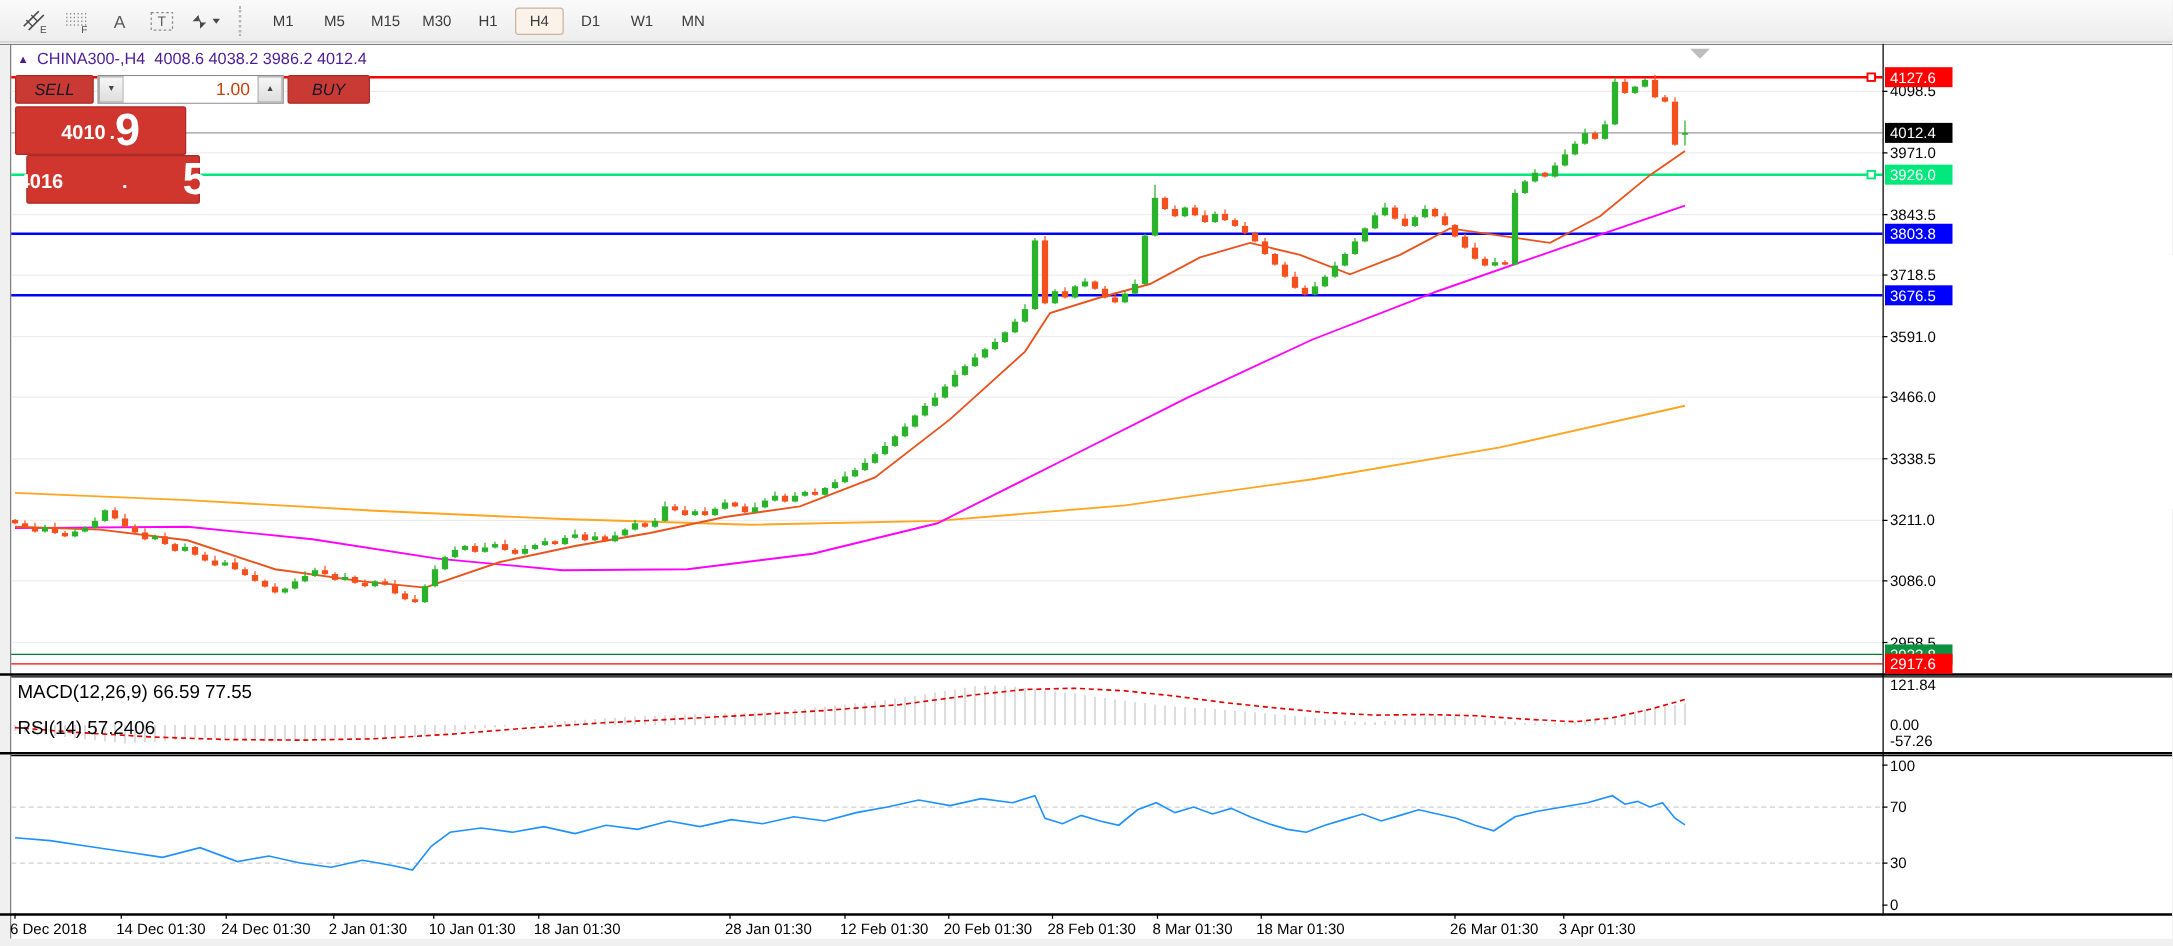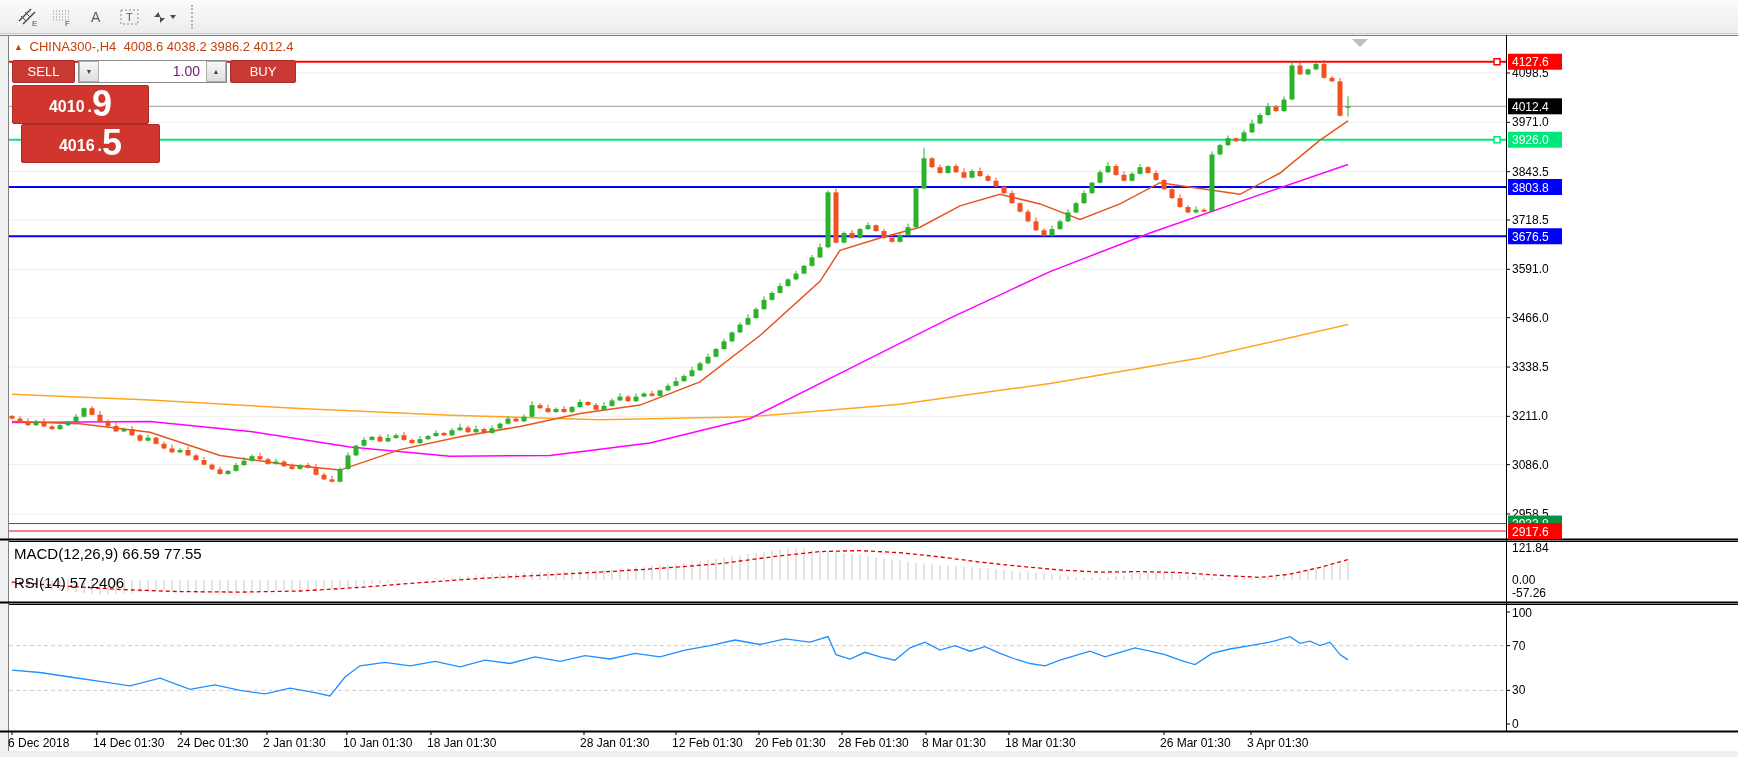--- a/index.html
+++ b/index.html
@@ -7,36 +7,36 @@
   
   .toolbar{position:absolute;left:0;top:0;width:1738px;height:33px;background:linear-gradient(#fafafa,#ededed);border-bottom:1px solid #c8c8c8;display:flex;align-items:center;}
   .tb-group{display:flex;align-items:center;height:100%;}
   .icon-btn{width:30px;height:26px;margin:0 1px;display:flex;align-items:center;justify-content:center;border:1px solid transparent;border-radius:3px;color:#4a4a4a;}
   .icon-btn:first-child{margin-left:12px;}
   .tb-sep{width:7px;height:24px;margin:0 6px 0 10px;border-left:2px dotted #b5b5b5;}
   .tf-btn{min-width:27px;padding:3px 5px;margin:0 1px;text-align:center;font-size:12px;color:#3c3c3c;border:1px solid transparent;border-radius:3px;line-height:14px;}
   .tf-btn.active{background:#fbf2ea;border:1px solid #cbb3a0;}
   
   .chart-window{position:absolute;left:0;top:35px;width:1738px;height:722px;background:#fff;}
-  .chart-title{position:absolute;left:14px;top:4px;font-size:13px;color:#c2410c;z-index:5;white-space:nowrap;}
+  .chart-title{position:absolute;left:14px;top:4px;font-size:13px;color:#4c1d95;z-index:5;white-space:nowrap;}
   .chart-title .tri{font-size:9px;position:relative;top:-1px;margin-right:3px;}
   .ind-label{position:absolute;left:14px;font-size:15px;color:#000;z-index:5;white-space:nowrap;}
   
   .trade-panel{position:absolute;left:12px;top:25px;z-index:6;width:284px;}
   .tp-row1{display:flex;height:23px;}
-  .tp-btn{background:#ca3a34;border:1px solid #a82c27;border-radius:2px;color:#ffffff;font-size:13px;display:flex;align-items:center;justify-content:center;}
+  .tp-btn{background:#ca3a34;border:1px solid #a82c27;border-radius:2px;color:#0f172a;font-size:13px;display:flex;align-items:center;justify-content:center;font-style:italic;}
   .tp-sell{width:61px;}
   .tp-buy{width:64px;margin-left:3px;}
   .tp-vol{flex:1;display:flex;margin-left:3px;border:1px solid #8a8a8a;background:#fff;}
   .spin{width:18px;background:linear-gradient(#f6f6f6,#dedede);border:1px solid #b0b0b0;font-size:7px;color:#444;display:flex;align-items:center;justify-content:center;}
-  .vol-val{flex:1;font-size:14px;color:#701a75;text-align:right;padding:0 6px;line-height:21px;background:#fff;}
+  .vol-val{flex:1;font-size:14px;color:#c2410c;text-align:right;padding:0 6px;line-height:21px;background:#fff;}
   .tp-row2{display:flex;margin-top:2px;height:40px;flex-direction:column;}
   .tp-price{background:#d0352e;border:1px solid #a82c27;border-radius:2px;color:#fff;display:flex;align-items:flex-end;justify-content:center;padding-bottom:1px;}
   .tp-price.sell{width:135px;}
-  .tp-price.buy{width:137px;margin-left:9px;}
+  .tp-price.buy{width:137px;margin-left:9px;gap:44px;}
   .tp-price .int{font-size:16px;font-weight:bold;line-height:30px;}
   .tp-price .dot{font-size:16px;font-weight:bold;line-height:30px;margin-left:3px;}
   .tp-price .big{font-size:36px;font-weight:bold;line-height:36px;}
   svg text{font-family:"Liberation Sans",sans-serif;}
 </style>
 </head>
 <body>
 
 <div class="app">
 
@@ -76,20 +76,31 @@
       <div class="icon-btn">
         <svg width="28" height="20" viewBox="0 0 28 20">
           <polygon points="4,10 9,5 9,10" fill="#4a4a4a"></polygon>
           <polygon points="10,11 15,11 10,16" fill="#4a4a4a"></polygon>
           <line x1="8" y1="6" x2="12" y2="14" stroke="#4a4a4a" stroke-width="1"></line>
           <polygon points="20,8 26,8 23,12" fill="#4a4a4a"></polygon>
         </svg>
       </div>
     </div>
     <div class="tb-sep"></div>
+    <div class="tb-group" id="tf-buttons">
+        <div class="tf-btn">M1</div>
+        <div class="tf-btn">M5</div>
+        <div class="tf-btn">M15</div>
+        <div class="tf-btn">M30</div>
+        <div class="tf-btn">H1</div>
+        <div class="tf-btn active">H4</div>
+        <div class="tf-btn">D1</div>
+        <div class="tf-btn">W1</div>
+        <div class="tf-btn">MN</div>
+      </div>
   </div>
 
   <div class="chart-window">
 
     <div class="chart-title">
       <span class="tri">▲</span>
       <span>CHINA300-,H4</span>&nbsp;
       <span>4008.6 4038.2 3986.2 4012.4</span>
     </div>
 

